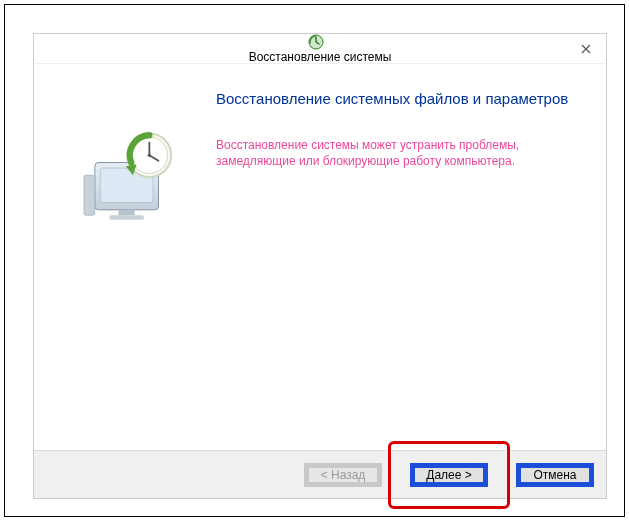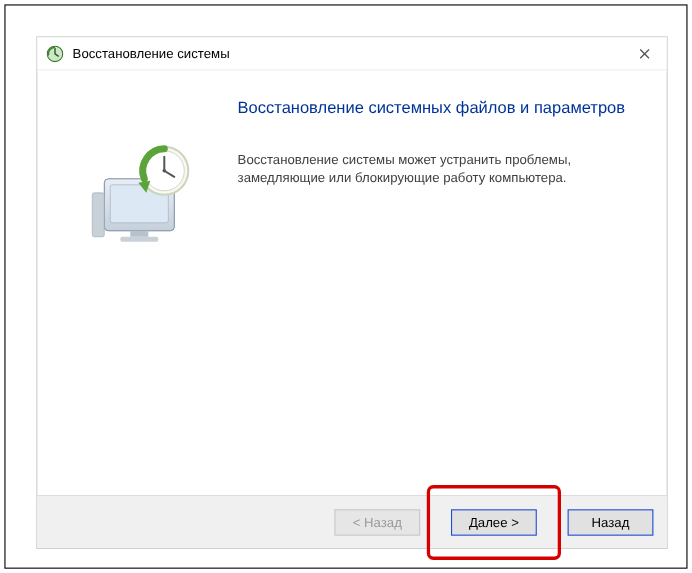--- a/index.html
+++ b/index.html
@@ -31,20 +31,21 @@
     flex-direction: column;
   }
   .titlebar {
     height: 30px;
     display: flex;
     align-items: center;
     padding: 0 8px;
     background: #fff;
     border-bottom: 1px solid #eee;
     position: relative;
+    flex-direction: column;
   }
   .titlebar .app-icon {
     width: 16px; height: 16px;
     margin-right: 8px;
     display: flex; align-items: center; justify-content: center;
   }
   .titlebar .title-text { font-size: 12px; color: #000; }
   .titlebar .close {
     position: absolute; right: 0; top: 0;
     width: 40px; height: 30px;
@@ -72,41 +73,41 @@
     padding-left: 8px;
   }
   .heading {
     font-size: 15px;
     color: #003399;
     margin-bottom: 30px;
     padding-top: 2px;
   }
   .para {
     font-size: 12px;
-    color: #404040;
+    color: #ec4899;
     line-height: 1.35;
     margin-bottom: 16px;
     max-width: 360px;
   }
 
   .footer {
     height: 48px;
     border-top: 1px solid #ddd;
     background: #f0f0f0;
     display: flex;
     align-items: center;
     justify-content: flex-end;
     padding: 0 12px;
     gap: 6px;
   }
   .btn {
     min-width: 78px;
     height: 24px;
     background: #e1e1e1;
-    border: 1px solid #1d4ed8;
+    border: 5px solid #1d4ed8;
     font-size: 12px;
     font-family: inherit;
     padding: 0 10px;
     cursor: pointer;
     display: inline-flex;
     align-items: center;
     justify-content: center;
   }
   .btn:disabled {
     color: #9a9a9a;
@@ -180,17 +181,17 @@
         <div class="heading">Восстановление системных файлов и параметров</div>
         <div class="para">Восстановление системы может устранить проблемы, замедляющие или блокирующие работу компьютера.</div>
       </div>
     </div>
 
     <div class="footer">
       <button class="btn" disabled="">&lt; Назад</button>
       <span class="highlight-ring">
         <button class="btn">Далее &gt;</button>
       </span>
-      <button class="btn">Назад</button>
+      <button class="btn">Отмена</button>
     </div>
 
   </div>
 </div>
 
 </body></html>

